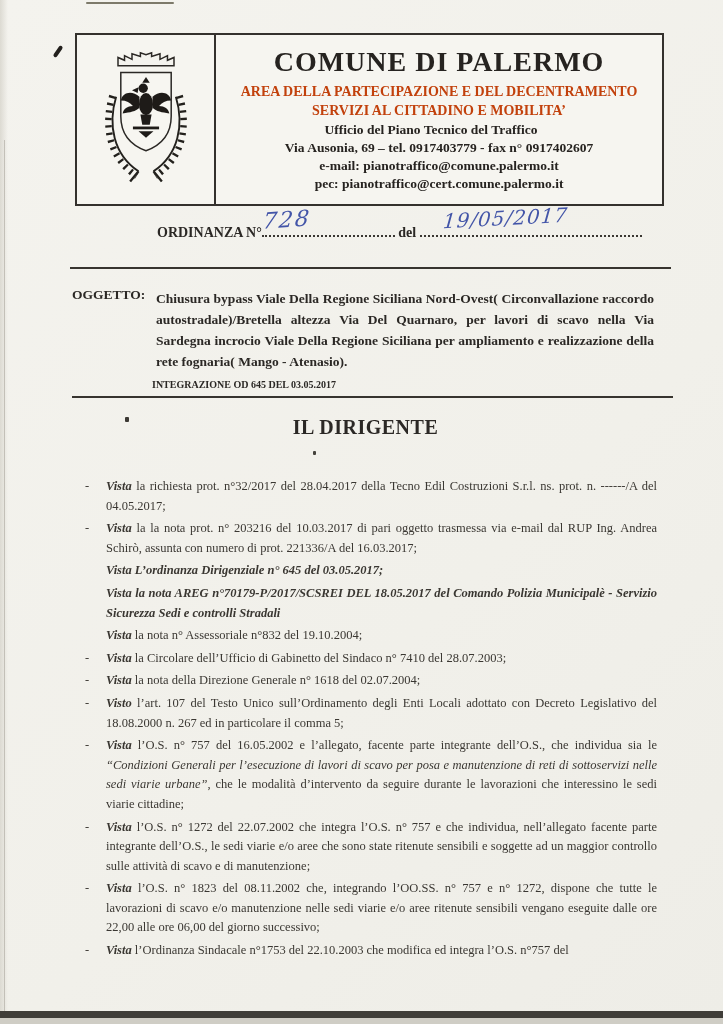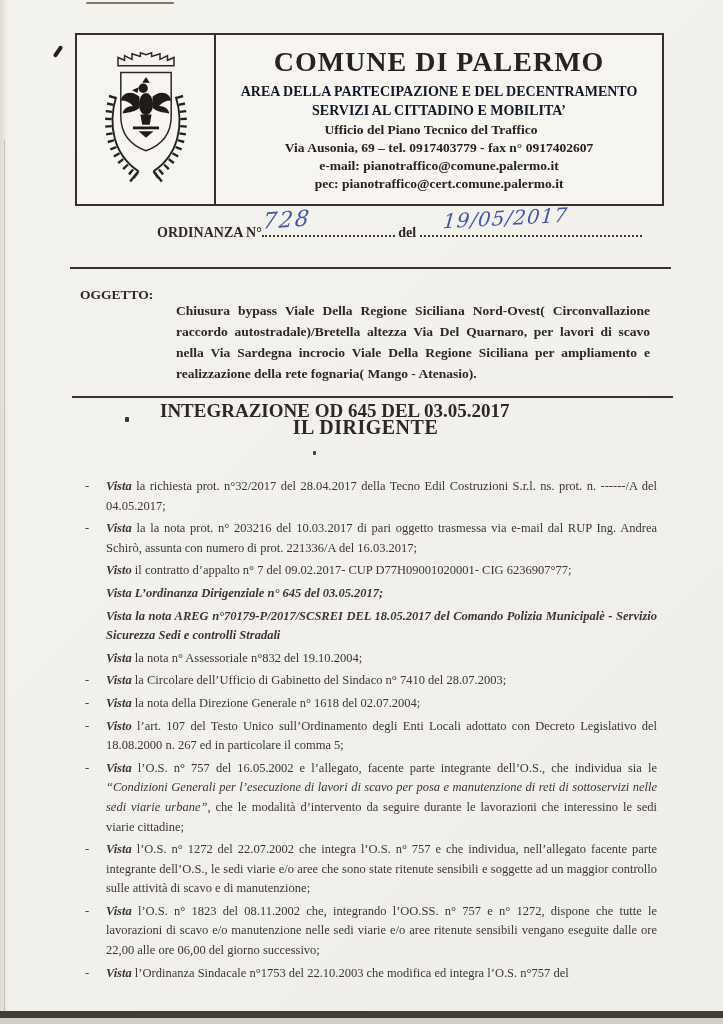--- a/index.html
+++ b/index.html
@@ -18,46 +18,46 @@
   .scan-bottom-bar{position:absolute;left:0;top:1011px;width:723px;height:7px;background:#403e39;}
   .scan-bottom-light{position:absolute;left:0;top:1018px;width:723px;height:6px;background:#cfcdc5;}
 
   
   .header-box{position:absolute;left:75px;top:33px;width:589px;height:173px;
     border:2px solid #34312d;display:flex;background:#f6f5f0;box-sizing:border-box;}
   .logo-cell{width:137px;flex:none;border-right:2px solid #34312d;
     display:flex;align-items:center;justify-content:center;}
   .header-text{flex:1;text-align:center;padding-top:13px;line-height:1;}
   .org-title{font-size:28px;font-weight:bold;letter-spacing:1px;margin:0 0 6px 0;color:#262320;}
-  .dept{font-size:14px;font-weight:bold;line-height:19px;margin:0;color:#0f172a;}
+  .dept{font-size:14px;font-weight:bold;line-height:19px;margin:0;color:#c2410c;}
   .office-line{font-size:13.5px;font-weight:bold;line-height:18px;margin:1px 16px 0 0;color:#262320;}
   .contact-line{font-size:13.5px;font-weight:bold;line-height:18px;margin:0;color:#262320;}
   .uline{}
 
   
   .ordinanza-row{position:absolute;left:157px;top:222px;font-size:14px;font-weight:bold;
     white-space:nowrap;color:#2b2825;}
   .dots{display:inline-block;height:13px;border-bottom:2.5px dotted #3a3732;vertical-align:baseline;}
   .dots-1{width:133px;}
   .dots-2{width:222px;}
   .hand{position:absolute;font-style:italic;font-family:"DejaVu Serif",serif;font-weight:normal;}
   .hand-number{left:263px;top:207px;font-size:22px;transform:rotate(-4deg) skewX(-10deg);letter-spacing:2px;}
   .hand-date{left:443px;top:206px;font-size:20px;transform:rotate(-3deg) skewX(-8deg);letter-spacing:1px;}
 
   .rule{position:absolute;height:2px;background:#37342f;}
   .rule-1{left:70px;top:267px;width:601px;}
   .rule-2{left:72px;top:396px;width:601px;}
 
   
-  .oggetto{position:absolute;left:80px;top:284px;width:586px;display:flex;}
+  .oggetto{position:absolute;left:72px;top:284px;width:586px;display:flex;}
   .oggetto-label{width:80px;flex:none;font-size:13.5px;font-weight:bold;line-height:21px;color:#2b2825;}
   .oggetto-right{flex:1;}
-  .oggetto-body{margin:16px;font-size:13.5px;font-weight:bold;line-height:21px;
+  .oggetto-body{margin:4px;font-size:13.5px;font-weight:bold;line-height:21px;
     text-align:justify;color:#2b2825;}
-  .integration{margin:7px 0 0 0;font-size:19px;font-weight:bold;color:#2b2825;}
+  .integration{margin:7px 0 0 0;font-size:10px;font-weight:bold;color:#2b2825;}
 
   .mark-a{position:absolute;left:125px;top:417px;width:4px;height:5px;background:#3c3934;border-radius:1px;}
   .mark-b{position:absolute;left:313px;top:451px;width:3px;height:4px;background:#45423c;border-radius:1px;}
 
   .dirigente-heading{position:absolute;left:4px;top:416px;width:723px;text-align:center;
     font-size:20px;font-weight:bold;letter-spacing:0.5px;color:#2b2825;}
 
   
   .vista-list{position:absolute;left:85px;top:477px;width:572px;}
   .item{display:flex;margin-bottom:3px;}
@@ -140,24 +140,20 @@
       <div class="item">
         <span class="dash">-</span>
         <p class="item-text"><span class="b">Vista</span><span> la richiesta prot. n°32/2017 del 28.04.2017 della Tecno Edil Costruzioni S.r.l.  ns. prot. n. ------/A del 04.05.2017;</span></p>
       </div>
       <div class="item">
         <span class="dash">-</span>
         <p class="item-text"><span class="b">Vista</span><span> la la nota prot. n° 203216 del 10.03.2017 di pari oggetto trasmessa via e-mail dal RUP Ing. Andrea Schirò, assunta con numero di prot. 221336/A del 16.03.2017;</span></p>
       </div>
       <div class="item">
         <span class="dash"></span>
-        <p class="item-text"><span class="b">Visto</span><span> il contratto d’appalto n° 7 del 09.02.2017- CUP D77H09001020001- CIG 6236907°77;</span></p>
-      </div>
-      <div class="item">
-        <span class="dash"></span>
         <p class="item-text"><span class="b">Vista  L’ordinanza Dirigenziale n° 645 del 03.05.2017;</span></p>
       </div>
       <div class="item">
         <span class="dash"></span>
         <p class="item-text"><span class="b">Vista la nota AREG n°70179-P/2017/SCSREI DEL 18.05.2017 del Comando Polizia Municipalè - Servizio Sicurezza Sedi e controlli Stradali</span></p>
       </div>
       <div class="item">
         <span class="dash"></span>
         <p class="item-text"><span class="b">Vista</span><span> la nota n° Assessoriale n°832 del 19.10.2004;</span></p>
       </div>

